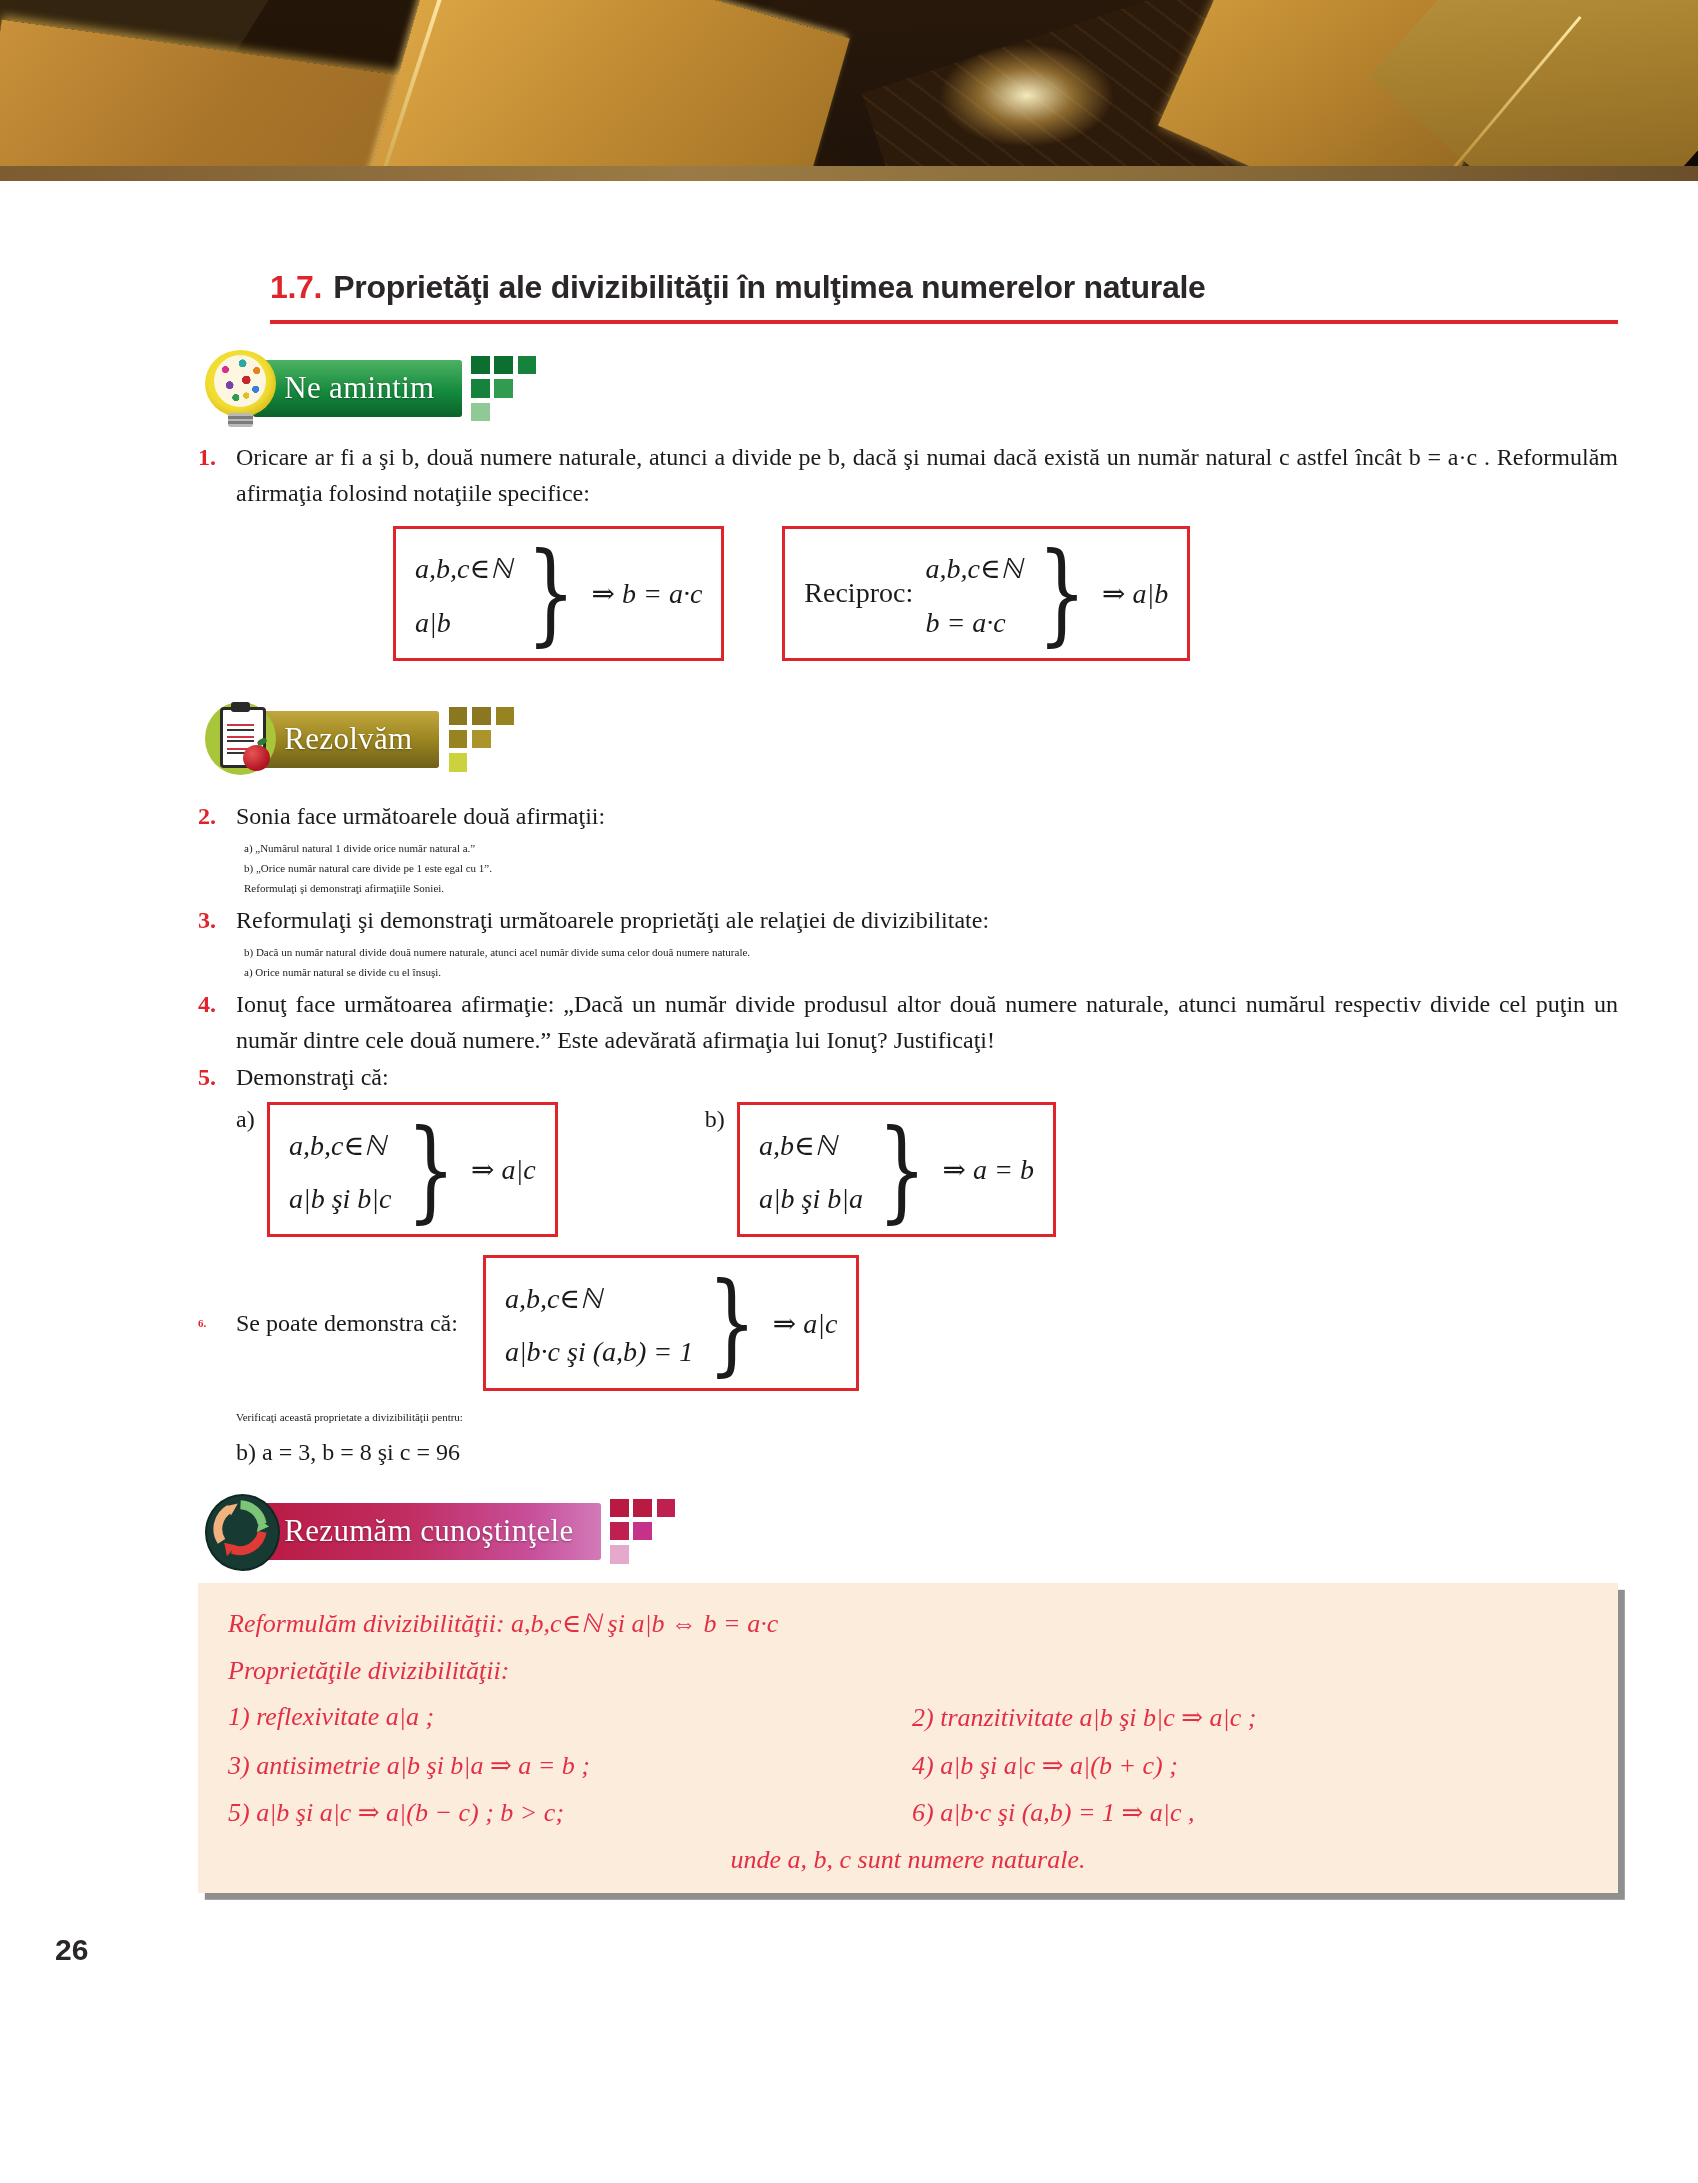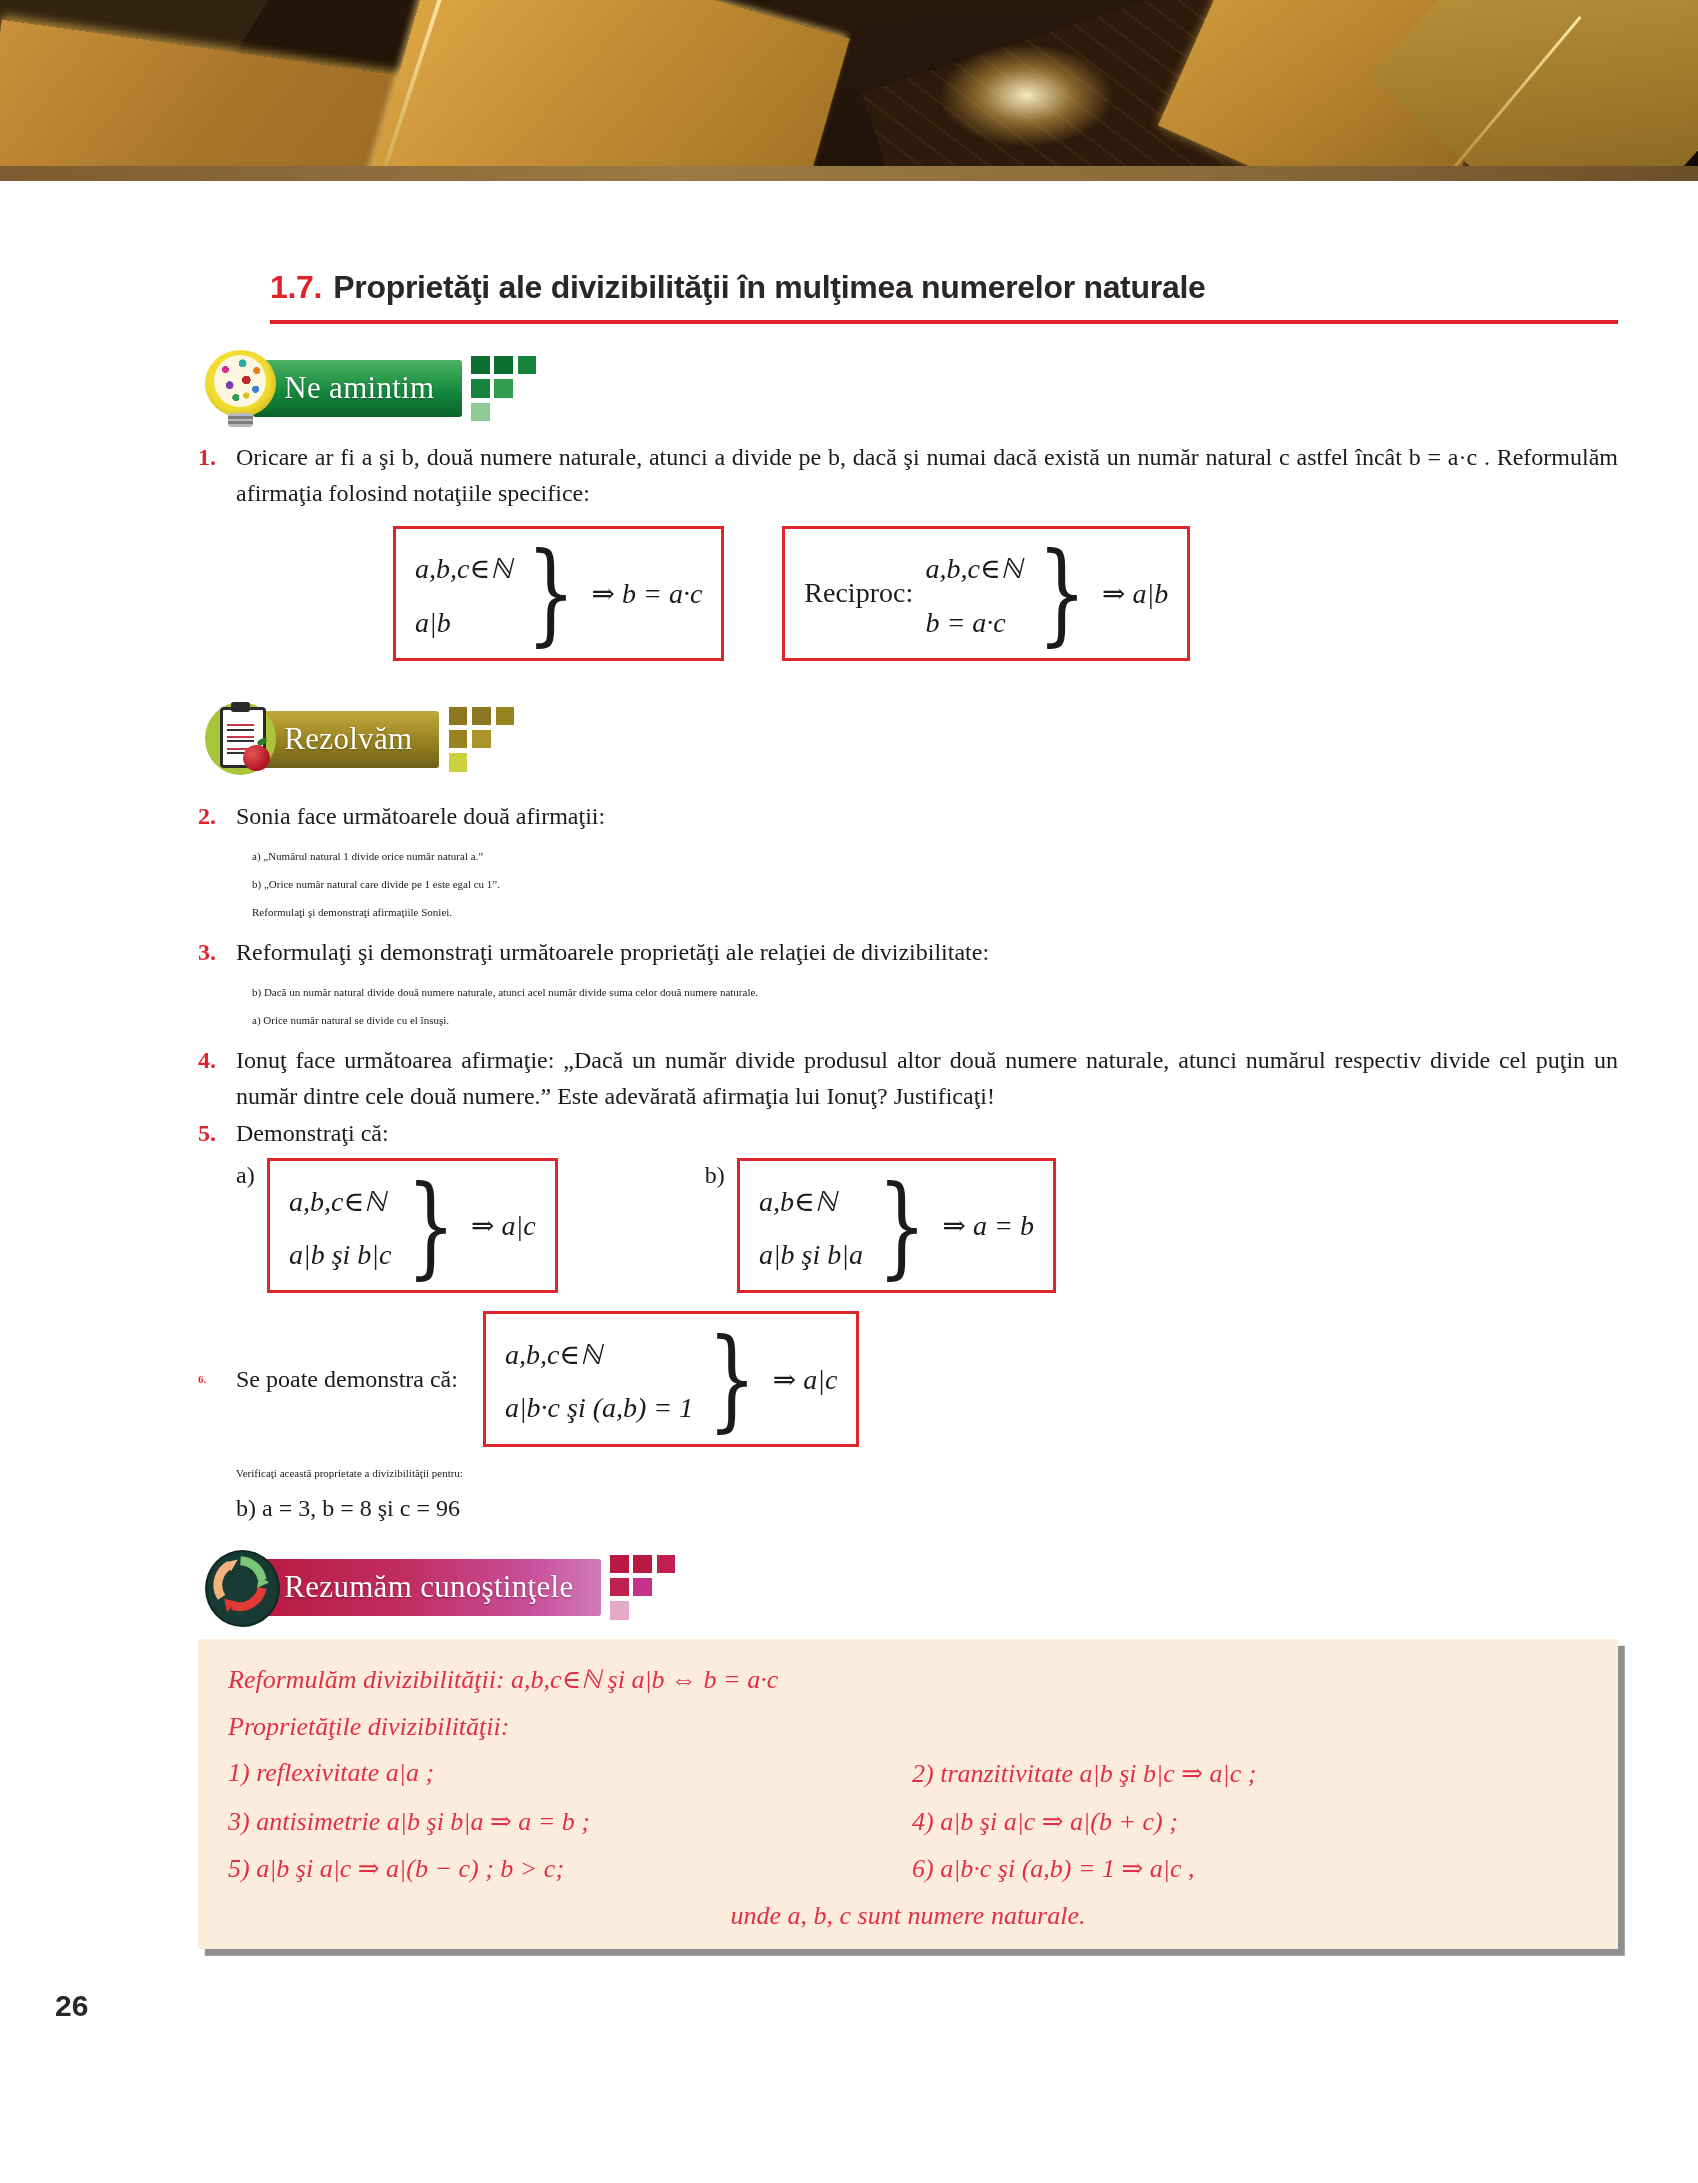--- a/index.html
+++ b/index.html
@@ -96,21 +96,21 @@
   
   .recyc{width:71px;height:77px;}
   .recyc .disc{position:absolute;left:0;top:1.4px;width:71px;height:73px;border-radius:50%;background:#173b33;border:2.7px solid #0e2822;}
   .recyc svg{position:absolute;left:6.8px;top:6.8px;}
 
   
   .prob{display:flex;margin-top:16.4px;font-size:24px;line-height:36px;}
   .pnum{flex:0 0 38px;color:var(--accent-red);font-weight:bold;}
   .ptext{flex:1;text-align:justify;}
   .sub{padding-left:38px;text-align:justify;}
-  .probwrap p{margin:16px;}
+  .probwrap p{margin:8px;}
   .fbox{display:inline-flex;align-items:center;border:3.4px solid var(--accent-red);background:#fff;
         padding:9.6px 19px;font-size:28px;font-style:italic;}
   .fstack{display:flex;flex-direction:column;gap:20.5px;}
   .fstack div{white-space:nowrap;}
   .brace{font-style:normal;font-size:110px;font-weight:400;line-height:1;transform:scaleX(.7);
          display:inline-block;margin:0 1.4px 0 4.1px;font-family:"DejaVu Serif",serif;}
   .concl{white-space:nowrap;margin-left:4.1px;}
   .roman{font-style:normal;margin-right:12.3px;}
   .boxrow1{margin:15px 0 0 195px;display:flex;gap:58px;align-items:stretch;}
   .boxrow5{margin:6.8px 0 0 38px;display:flex;align-items:flex-start;}

